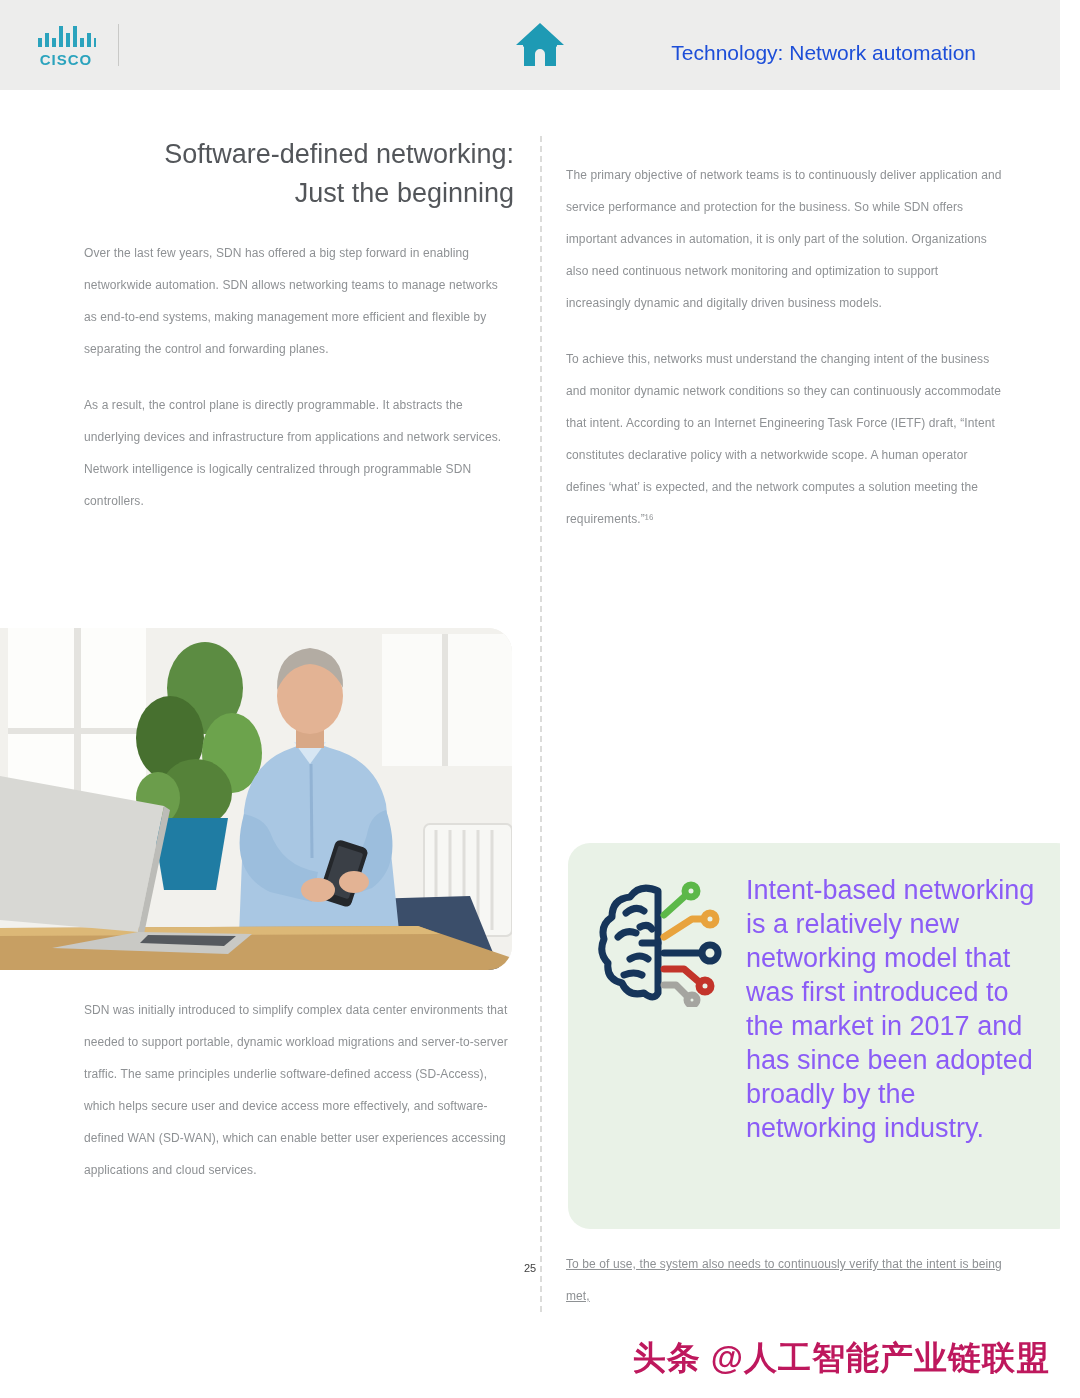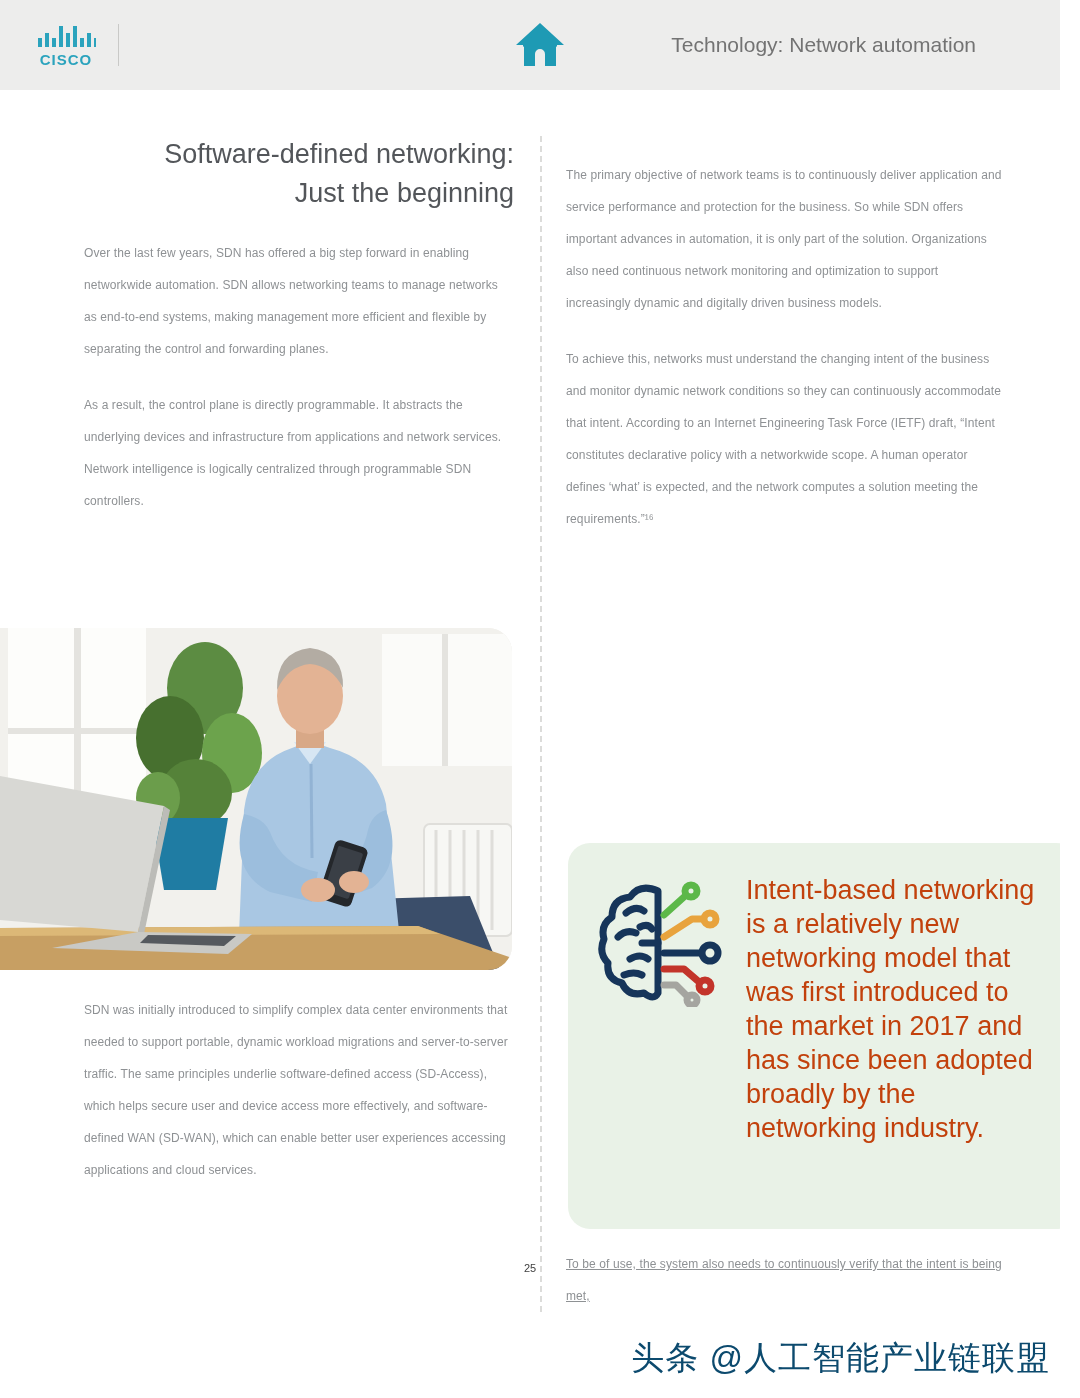--- a/index.html
+++ b/index.html
@@ -17,22 +17,22 @@
   .header {
     position: absolute; top: 0; left: 0; right: 0; height: 90px;
     background: #ededec;
     display: flex; align-items: center;
   }
   .logo-group { display: flex; align-items: center; margin-left: 36px; }
   .logo { width: 62px; height: 50px; }
   .logo-divider { width: 1px; height: 42px; background: #c9c9c7; margin: 0 18px 0 20px; }
   .header-title { font-size: 20px; color: #54565a; letter-spacing: .2px; }
   .home-icon-wrap { position: absolute; left: 514px; top: 20px; width: 52px; height: 50px; cursor: pointer; }
-  .header-section { position: absolute; right: 84px; top: 0; height: 90px; display: flex; align-items: center;
-    font-size: 21px; color: #737373; }
+  .header-section { position: absolute; right: 84px; top: 8px; height: 90px; display: flex; align-items: center;
+    font-size: 21px; color: #1d4ed8; }
 
   
   .col-heading {
     font-size: 27px; color: #53565a; line-height: 39px;
     white-space: pre-line; font-weight: 400; text-align: right;
   }
   .body-para {
     font-size: 12px; color: #8e9194; line-height: 32px;
     margin-top: 24px; letter-spacing: .1px;
   }
@@ -54,31 +54,31 @@
   .photo svg { display: block; width: 100%; height: 100%; }
 
   
   .callout {
     position: absolute; left: 568px; top: 843px; width: 510px; height: 386px;
     background: #e9f2e7; border-radius: 22px;
   }
   .callout-icon { position: absolute; left: 28px; top: 32px; width: 128px; height: 132px; }
   .callout-text {
     position: absolute; left: 178px; top: 30px; width: 302px;
-    font-size: 27px; line-height: 34px; color: #c2410c;
+    font-size: 27px; line-height: 34px; color: #8b5cf6;
   }
 
   
   .page-number {
     position: absolute; left: 0; right: 0; top: 1262px;
     text-align: center; font-size: 11px; color: #404040;
   }
   .watermark {
     position: absolute; right: 10px; top: 1336px;
-    font-size: 33px; font-weight: normal; color: #0c4a6e; letter-spacing: 1px;
+    font-size: 33px; font-weight: bold; color: #be185d; letter-spacing: 1px;
     text-shadow: 2px 2px 0 #ffffff, -1px -1px 0 #ffffff, 1px -1px 0 #ffffff, -1px 1px 0 #ffffff;
   }
 </style>
 </head>
 <body>
 
 <div class="page">
 
   <div class="header">
     <div class="logo-group">

